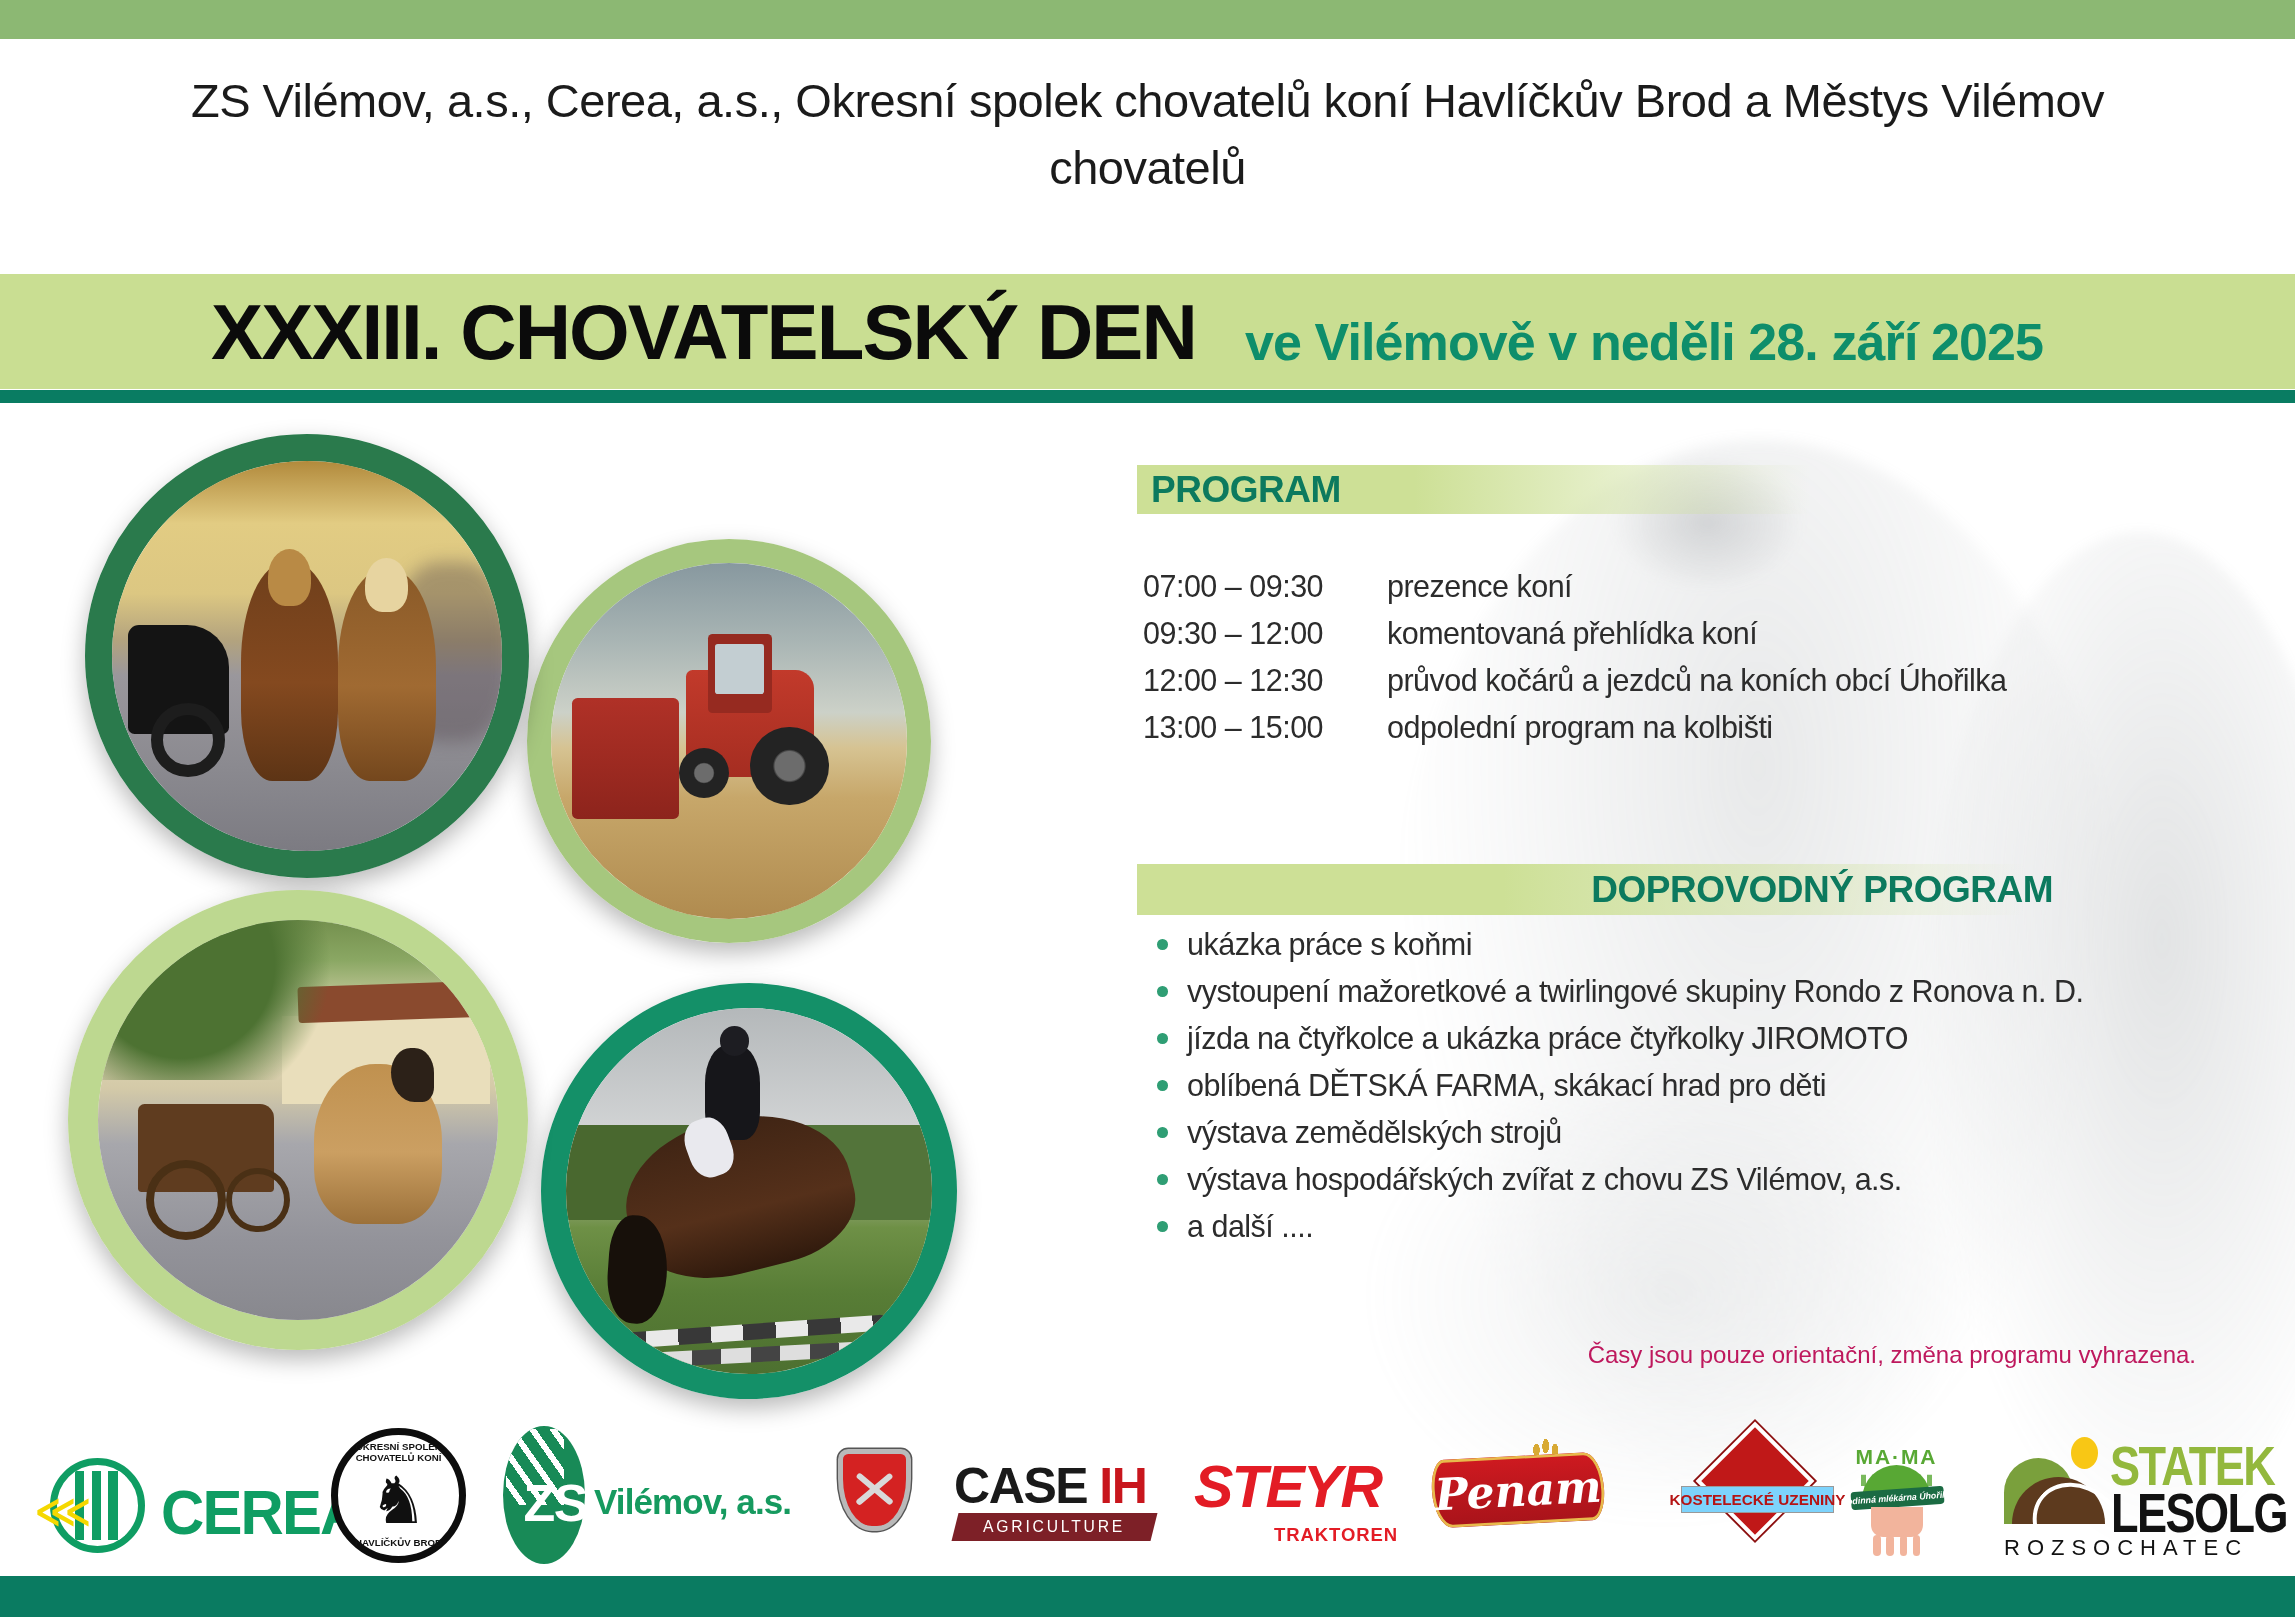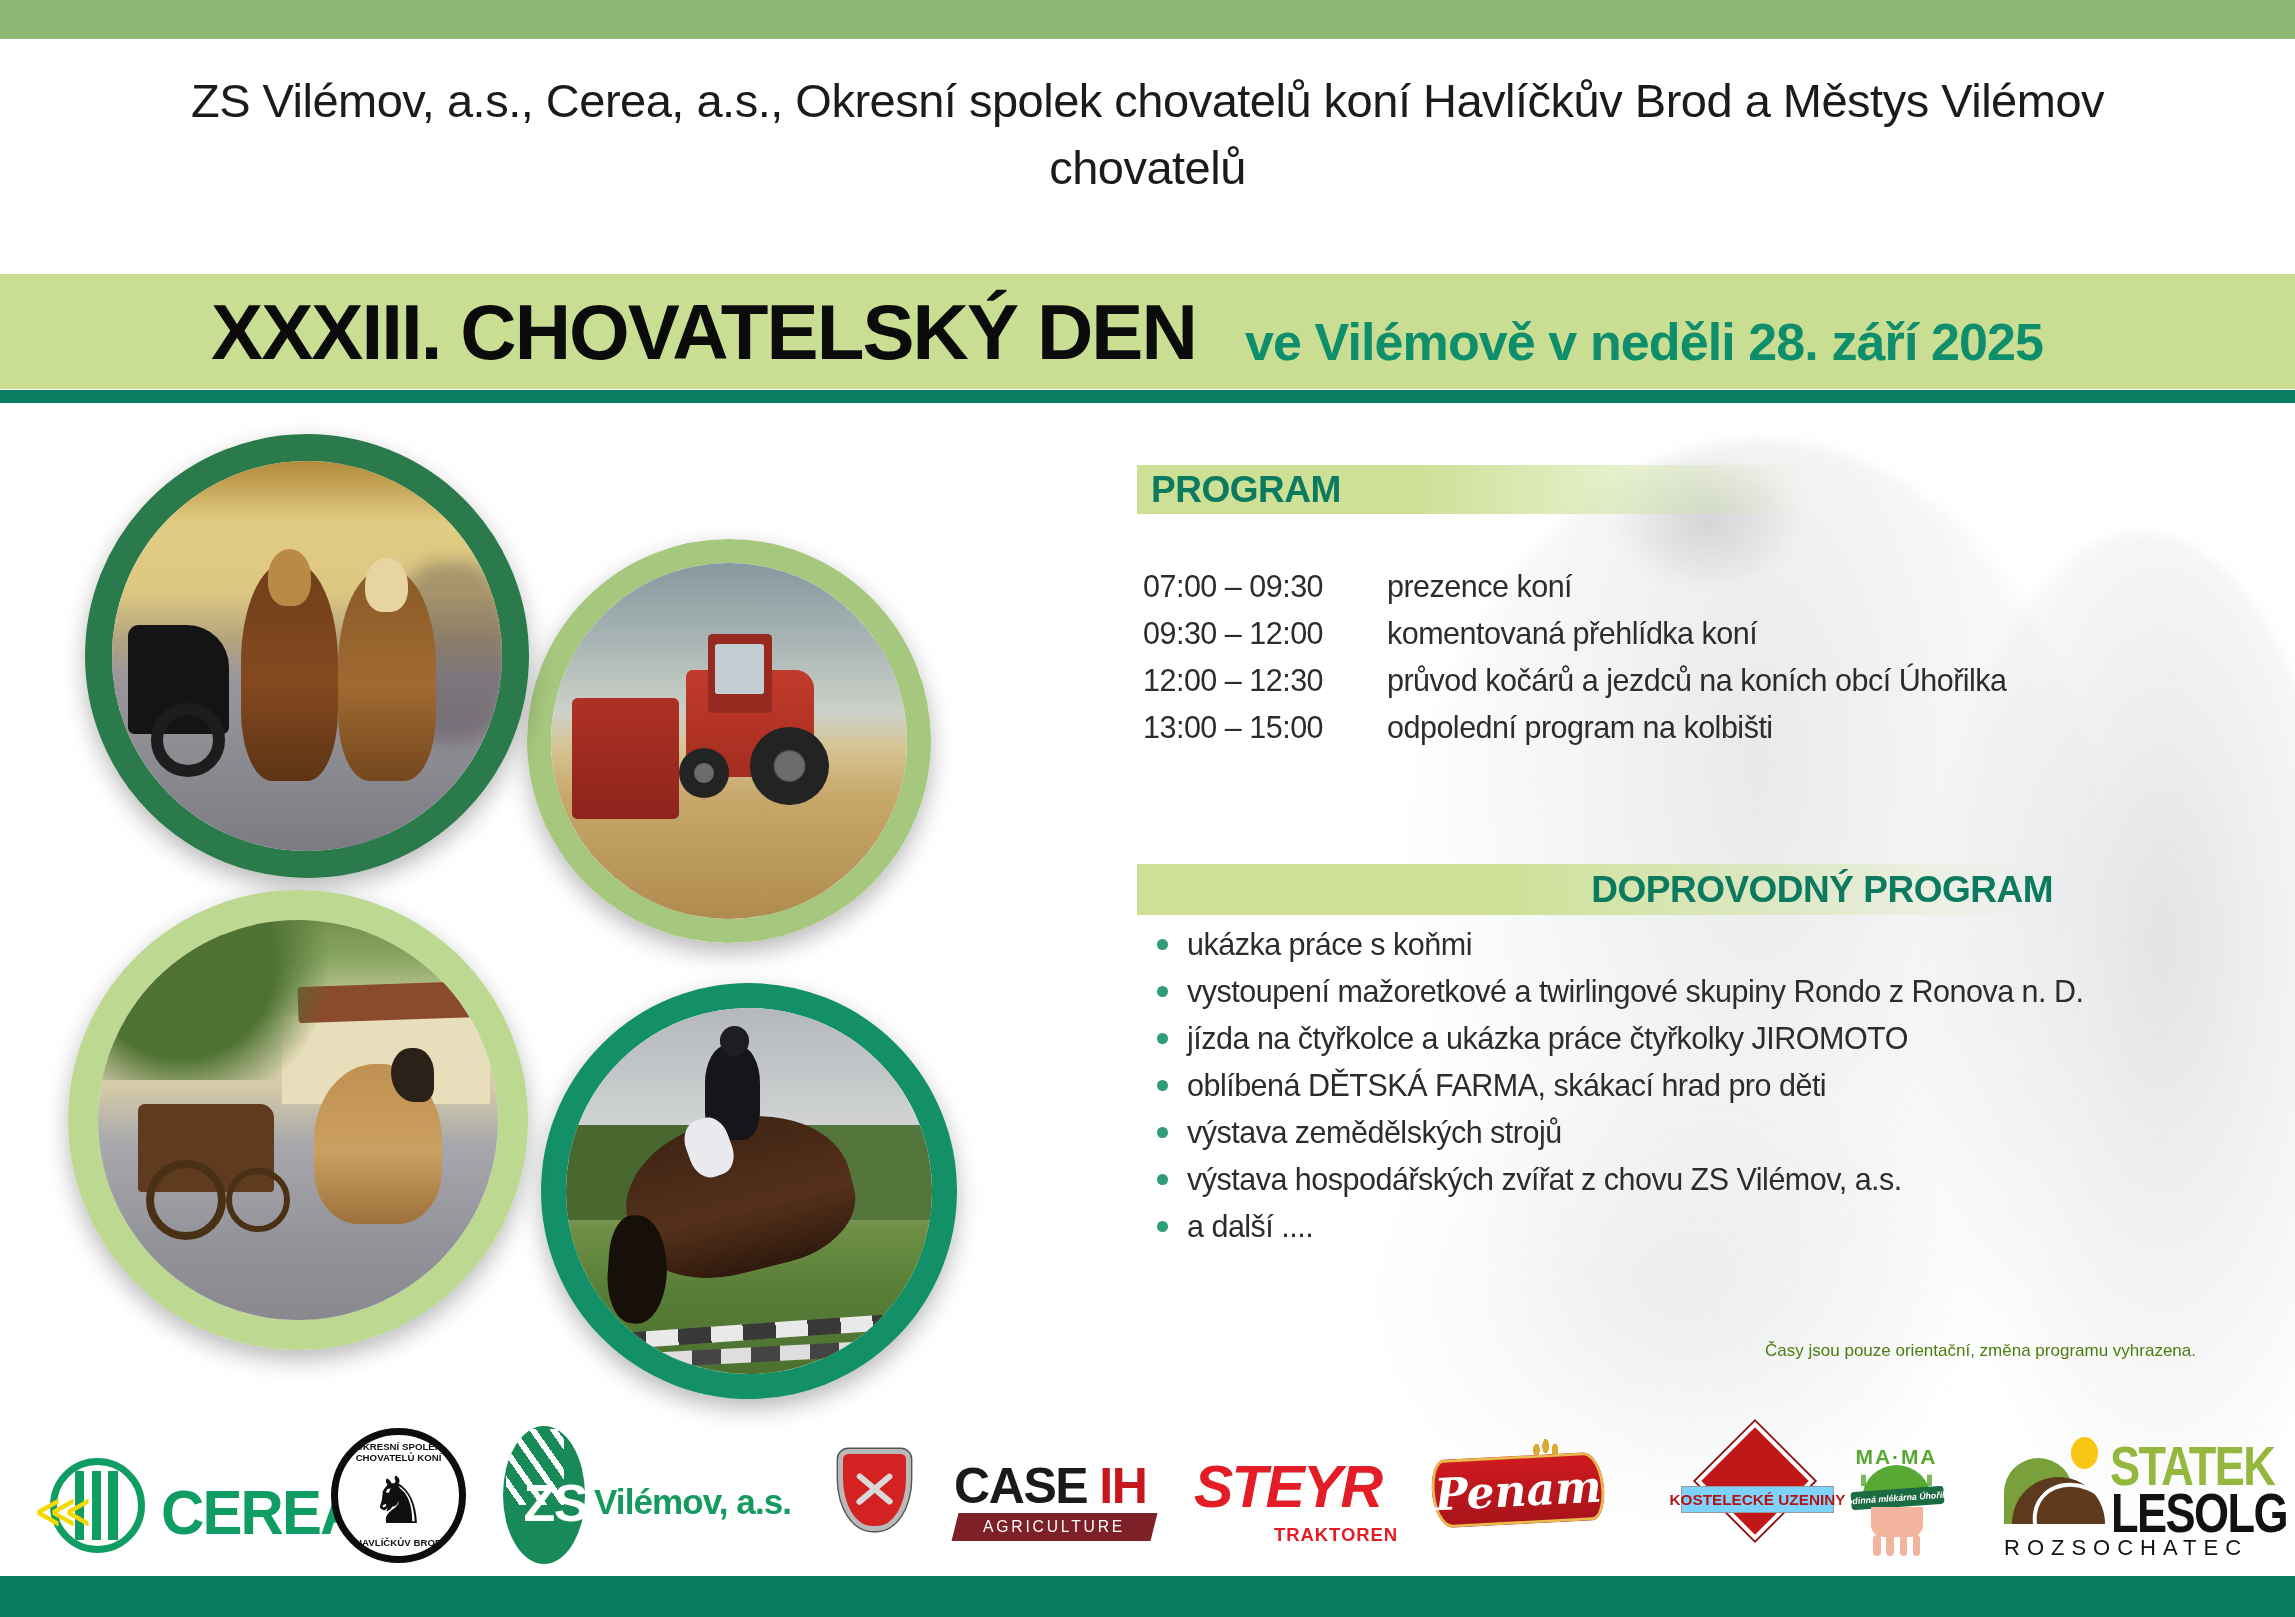--- a/index.html
+++ b/index.html
@@ -99,21 +99,21 @@
   .prog-rows{position:absolute;left:1143px;top:521px;z-index:2;margin-top:42px;}
   .prog-row{display:flex;height:47px;align-items:center;font-size:30.5px;color:#2c2c2c;letter-spacing:-0.5px;}
   .prog-row .time{width:229px;white-space:nowrap;}
   .prog-row .act{margin-left:15px;white-space:nowrap;}
 
   .bullet-rows{position:absolute;left:1157px;top:921px;z-index:2;}
   .bullet-row{display:flex;height:47px;align-items:center;font-size:30.5px;color:#2c2c2c;letter-spacing:-0.5px;}
   .bullet-row .dot{width:10.6px;height:10.6px;border-radius:50%;background:#2f9e74;margin-right:19.4px;flex:0 0 auto;}
   .bullet-row .btxt{white-space:nowrap;}
 
-  .note{position:absolute;right:99px;top:1341px;font-size:17px;color:#4d7c0f;z-index:2;white-space:nowrap;}
+  .note{position:absolute;right:99px;top:1341px;font-size:24px;color:#be185d;z-index:2;white-space:nowrap;}
 
   
   .logo{position:absolute;z-index:2;}
   
   .cerea-mark{position:absolute;left:0;top:0;width:95px;height:95px;border:7px solid #0f9d63;border-radius:50%;
       box-sizing:border-box;overflow:hidden;background:#fff;}
   .cerea-bars{position:absolute;left:22%;top:8%;width:62%;height:84%;
       background:repeating-linear-gradient(90deg,#0f9d63 0 9.3px,#fff 9.3px 16.7px);}
   .cerea-wheat{position:absolute;left:-6%;top:34%;font-size:40px;font-weight:700;color:#f5d800;line-height:1;
       font-family:"DejaVu Sans",sans-serif;}

